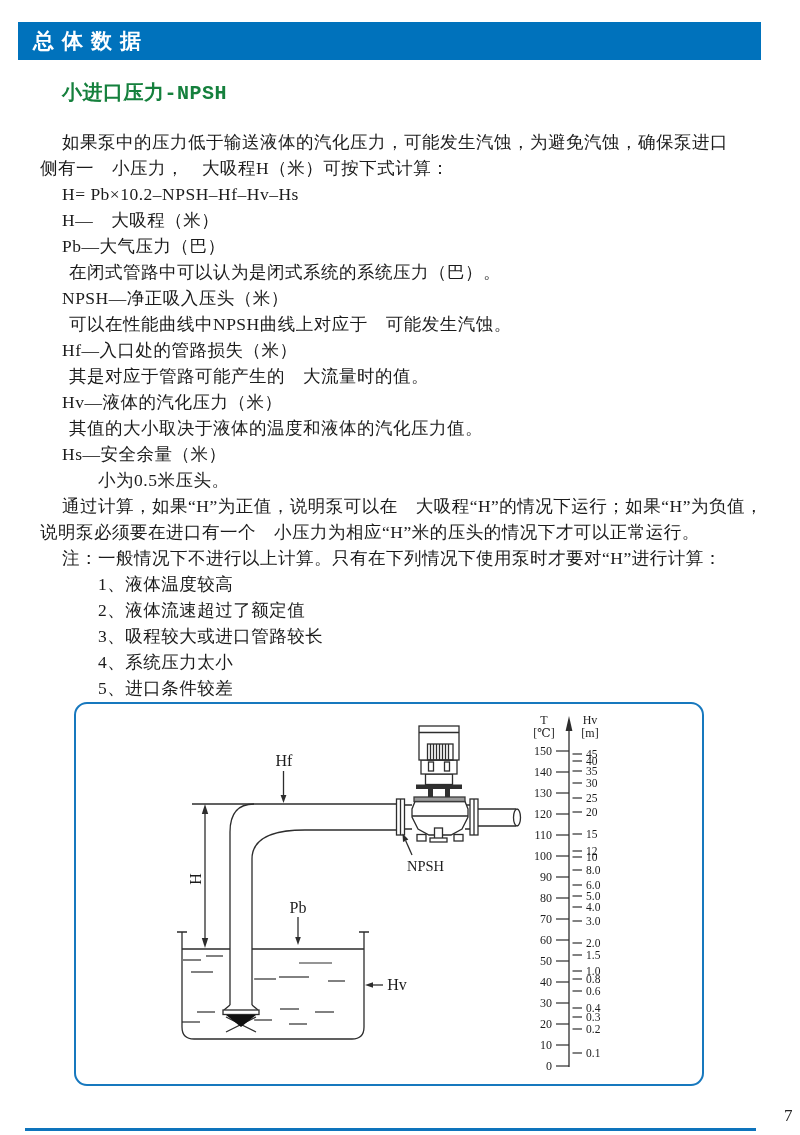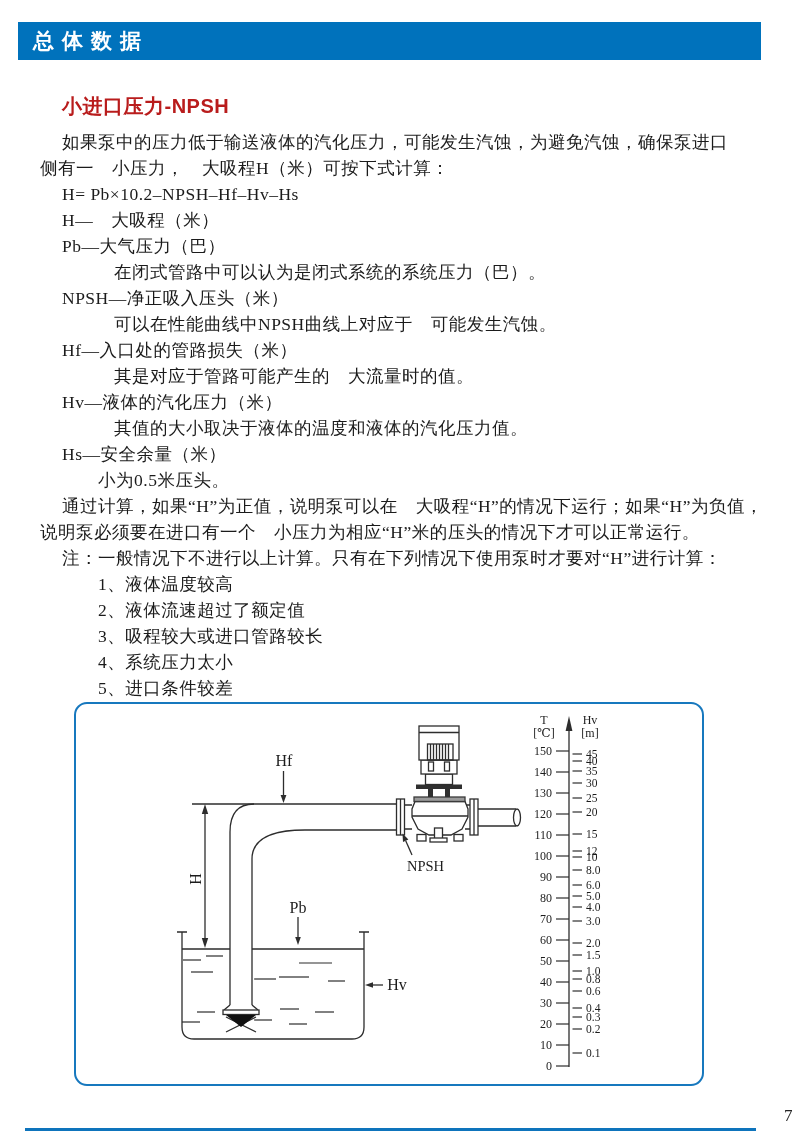--- a/index.html
+++ b/index.html
@@ -1,27 +1,27 @@
 <!DOCTYPE html>
 <html><head>
 <meta charset="utf-8">
 <style>
   html,body{margin:0;padding:0;background:#ffffff;}
   .page{position:relative;width:800px;height:1135px;background:#fff;overflow:hidden;
         font-family:"Liberation Serif","DejaVu Serif",serif;color:#1b1b1b;}
   .header-bar{position:absolute;left:18px;top:22px;width:743px;height:38px;background:#0072BC;}
   .header-title{color:#fff;font-weight:bold;font-size:21px;letter-spacing:8px;line-height:38px;
         padding-left:15px;font-family:"Liberation Sans","DejaVu Sans",sans-serif;}
-  .section-title{position:absolute;left:62px;top:93px;font-size:20px;font-weight:bold;color:#b91c1c;
-        font-family:Liberation Sans, sans-serif;letter-spacing:0.5px;}
+  .section-title{position:absolute;left:62px;top:79px;font-size:20px;font-weight:bold;color:#15803d;
+        font-family:Liberation Mono, monospace;letter-spacing:0.5px;}
   .content{position:absolute;left:0;top:129px;width:660px;}
   .content p{margin:0;height:26px;line-height:26px;font-size:17.5px;letter-spacing:0.5px;white-space:pre;}
   .i0{padding-left:40px;}
   .i1{padding-left:62px;}
-  .i2{padding-left:114px;}
+  .i2{padding-left:69px;}
   .i3{padding-left:98px;}
   .formula{font-size:17px;letter-spacing:0.6px;}
   .diagram{position:absolute;left:74px;top:702px;width:630px;height:384px;box-sizing:border-box;
         border:2.5px solid #1778BE;border-radius:13px;background:#fff;}
   .dsvg{position:absolute;left:0;top:0;}
   svg text{stroke:none;fill:#1c1c1c;font-family:"Liberation Serif","DejaVu Serif",serif;}
   .dlbl{font-size:16px;}
   .dlbl-s{font-size:14.5px;}
   .shead{font-size:12px;}
   .slbl{font-size:12px;}

